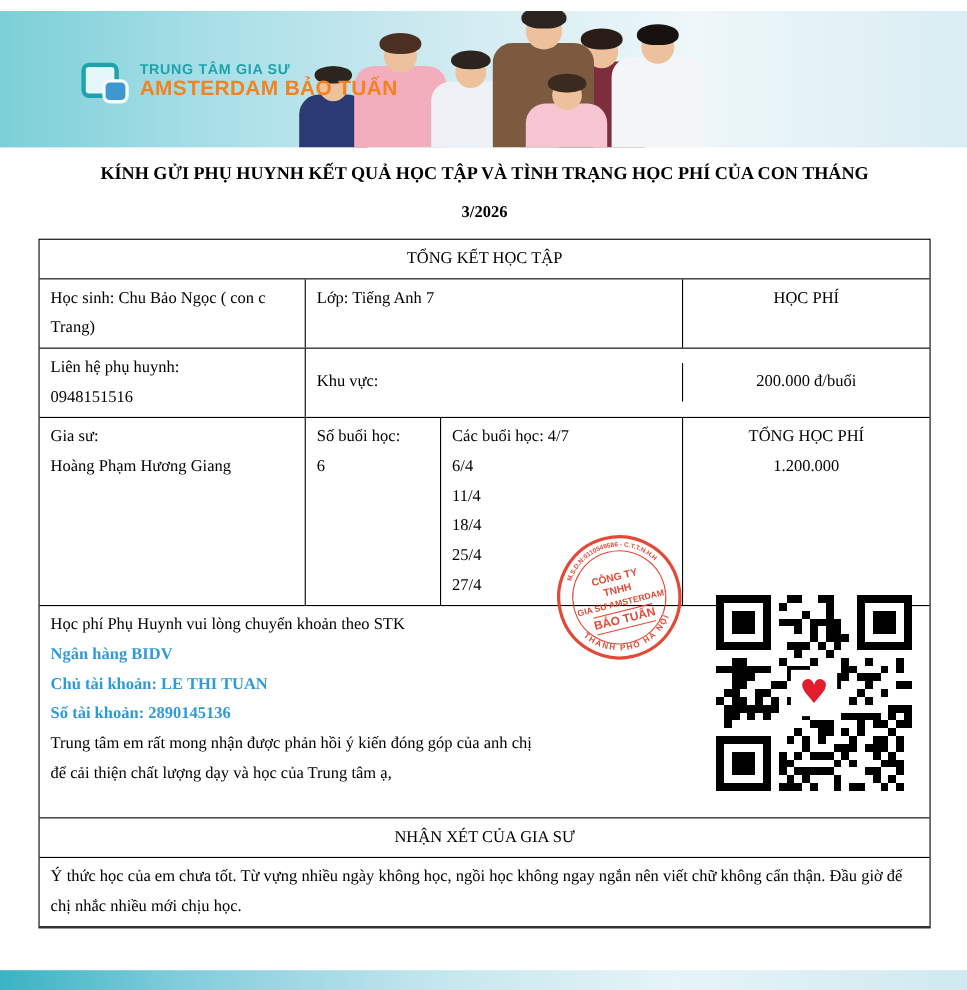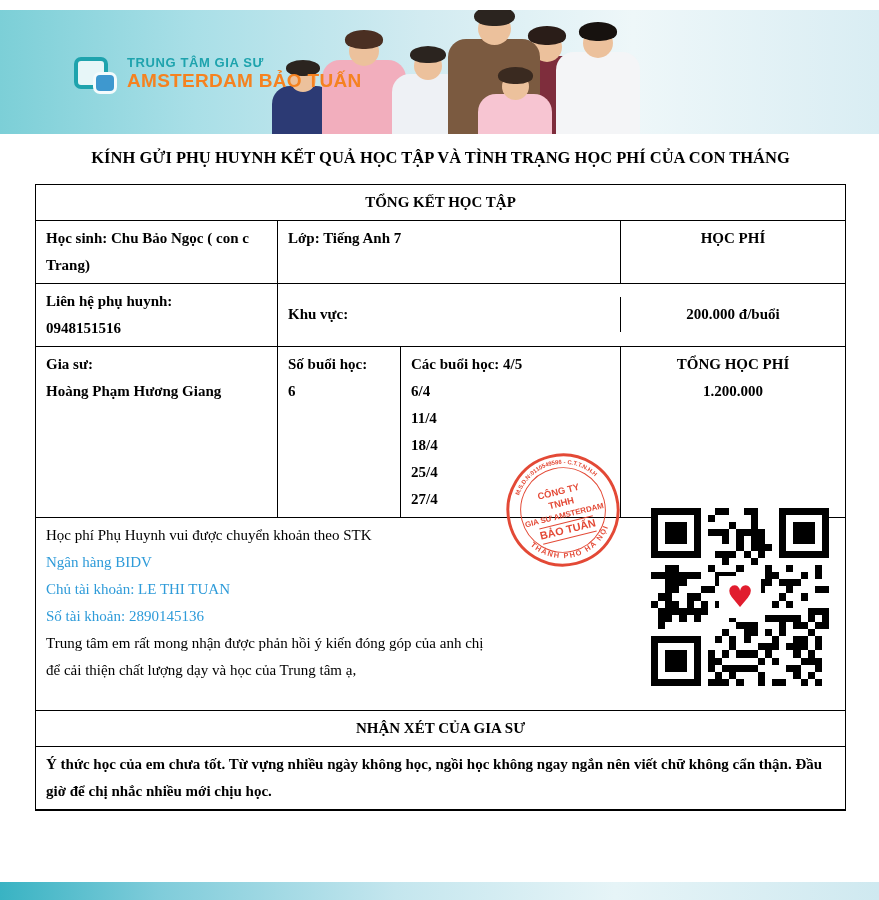--- a/index.html
+++ b/index.html
@@ -27,31 +27,31 @@
   
   .doc{position:absolute;left:35px;top:148px;width:811px;}
   .title1{font-size:16.5px;font-weight:bold;text-align:center;line-height:1.25;}
   .title2{font-size:15px;font-weight:bold;text-align:center;margin-top:16px;}
 
   .tbl{margin-top:15px;border:1.6px solid #000;position:relative;}
   .trow{display:flex;border-bottom:1.6px solid #000;}
   .trow:last-child{border-bottom:none;}
   .cell{box-sizing:border-box;border-right:1.6px solid #000;padding:4px 10px;font-size:15px;line-height:1.8;}
   .cell:last-child{border-right:none;}
-  .bold{font-weight:bold;}
+  .bold{font-weight:normal;}
   .center{text-align:center;}
   .w1{width:242px;}.w2{width:123px;}.w3{width:220px;}.w23{width:343px;}.w4{flex:1;}
   .r-title{min-height:27px;}
   .r-a{min-height:58px;}
   .r-b{min-height:58px;align-items:center;}
   .r-c{min-height:168px;}
   .r-pay{min-height:192px;position:relative;}
   .r-ch{min-height:32px;}
   .r-cm{min-height:58px;}
-  .blue{color:#2e9bd9;font-weight:normal;}
+  .blue{color:#2e9bd9;font-weight:bold;}
 
   
   .stamp{position:absolute;left:468px;top:266px;width:118px;height:118px;
          transform:rotate(-14deg);opacity:.95;z-index:5;}
   .stamp text{font-family:"Liberation Sans",sans-serif;fill:#e2402c;}
 
   
   .qr{position:absolute;left:615px;top:322px;width:178px;height:180px;background:#fff;z-index:4;}
   .qr-pattern{position:absolute;left:0;top:0;right:0;bottom:0;}
   .qr-heart{position:absolute;left:50%;top:50%;width:42px;height:42px;margin:-21px 0 0 -21px;
@@ -104,20 +104,21 @@
         <div class="pb" style="width:84px;height:82px;background:#f4f5f7;"></div>
     </div>
     <div class="person" style="left:478px;z-index:3;--hair:#3a2a20;">
       <div class="ph" style="width:27px;height:27px;"></div>
         <div class="pb" style="width:74px;height:40px;background:#f7c5d2;"></div>
     </div>
   </div>
 
   <div class="doc">
     <div class="title1">KÍNH GỬI PHỤ HUYNH KẾT QUẢ HỌC TẬP VÀ TÌNH TRẠNG HỌC PHÍ CỦA CON THÁNG</div>
+    <div class="title2">3/2026</div>
 
     <div class="tbl">
 
       <div class="trow r-title">
         <div class="cell w4 center bold">TỔNG KẾT HỌC TẬP</div>
       </div>
 
       <div class="trow r-a">
         <div class="cell w1 bold">Học sinh: Chu Bảo Ngọc ( con c Trang)</div>
         <div class="cell w23 bold">Lớp: Tiếng Anh 7</div>
@@ -136,36 +137,36 @@
       <div class="trow r-c">
         <div class="cell w1 bold">
           <div>Gia sư:</div>
           <div>Hoàng Phạm Hương Giang</div>
         </div>
         <div class="cell w2 bold">
           <div>Số buổi học:</div>
           <div>6</div>
         </div>
         <div class="cell w3 bold">
-          <div>Các buổi học: 4/5</div>
+          <div>Các buổi học: 4/7</div>
           <div>6/4</div>
           <div>11/4</div>
           <div>18/4</div>
           <div>25/4</div>
           <div>27/4</div>
         </div>
         <div class="cell w4 bold center">
           <div>TỔNG HỌC PHÍ</div>
           <div>1.200.000</div>
         </div>
       </div>
 
       <div class="trow r-pay">
         <div class="cell w4">
-          <div>Học phí Phụ Huynh vui được chuyển khoản theo STK</div>
+          <div>Học phí Phụ Huynh vui lòng chuyển khoản theo STK</div>
           <div class="blue">Ngân hàng BIDV</div>
           <div class="blue">Chủ tài khoản: LE THI TUAN</div>
           <div class="blue">Số tài khoản: 2890145136</div>
           <div>Trung tâm em rất mong nhận được phản hồi ý kiến đóng góp của anh chị</div>
           <div>để cải thiện chất lượng dạy và học của Trung tâm ạ,</div>
         </div>
       </div>
 
       <div class="trow r-ch">
         <div class="cell w4 center bold">NHẬN XÉT CỦA GIA SƯ</div>

